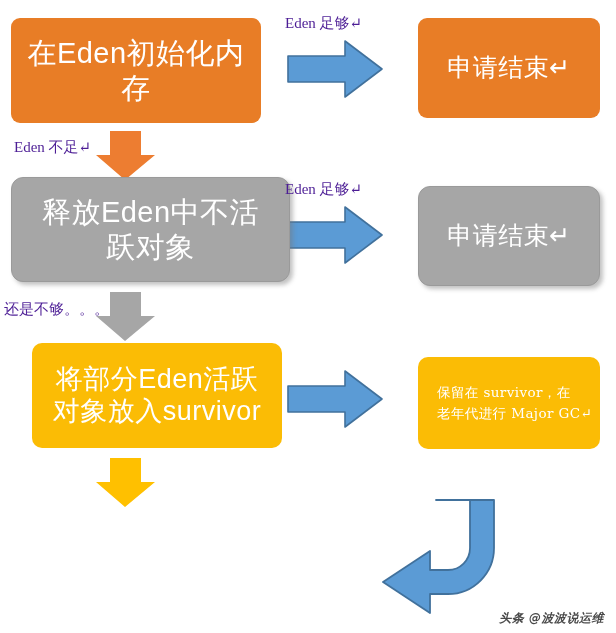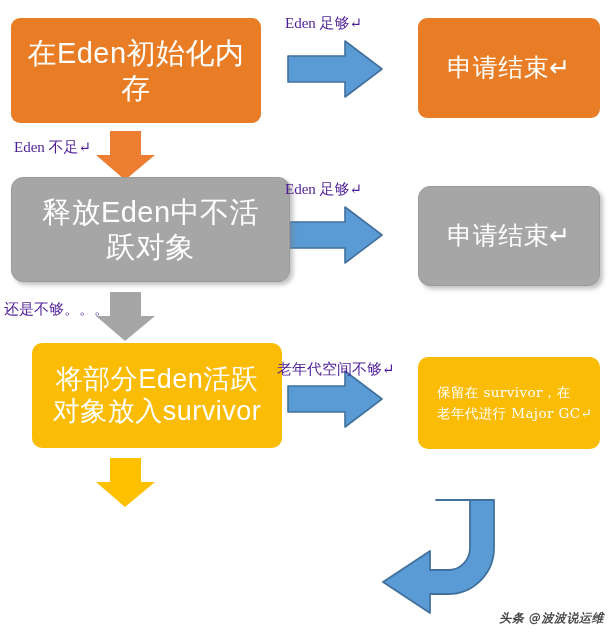--- a/index.html
+++ b/index.html
@@ -183,17 +183,16 @@
   </div>
 
   <div class="edge-label" id="label-eden-enough-1">Eden 足够↵</div>
 
   <div class="edge-label" id="label-eden-enough-2">Eden 足够↵</div>
 
   <div class="edge-label" id="label-eden-short">Eden 不足↵</div>
 
   <div class="edge-label" id="label-still-short">还是不够。。。</div>
 
-  <div class="edge-label" id="label-old-gen-full">老年代空间不够↵</div>
 
   <div id="watermark">头条 @波波说运维</div>
 
 </div>
 
 </body></html>

